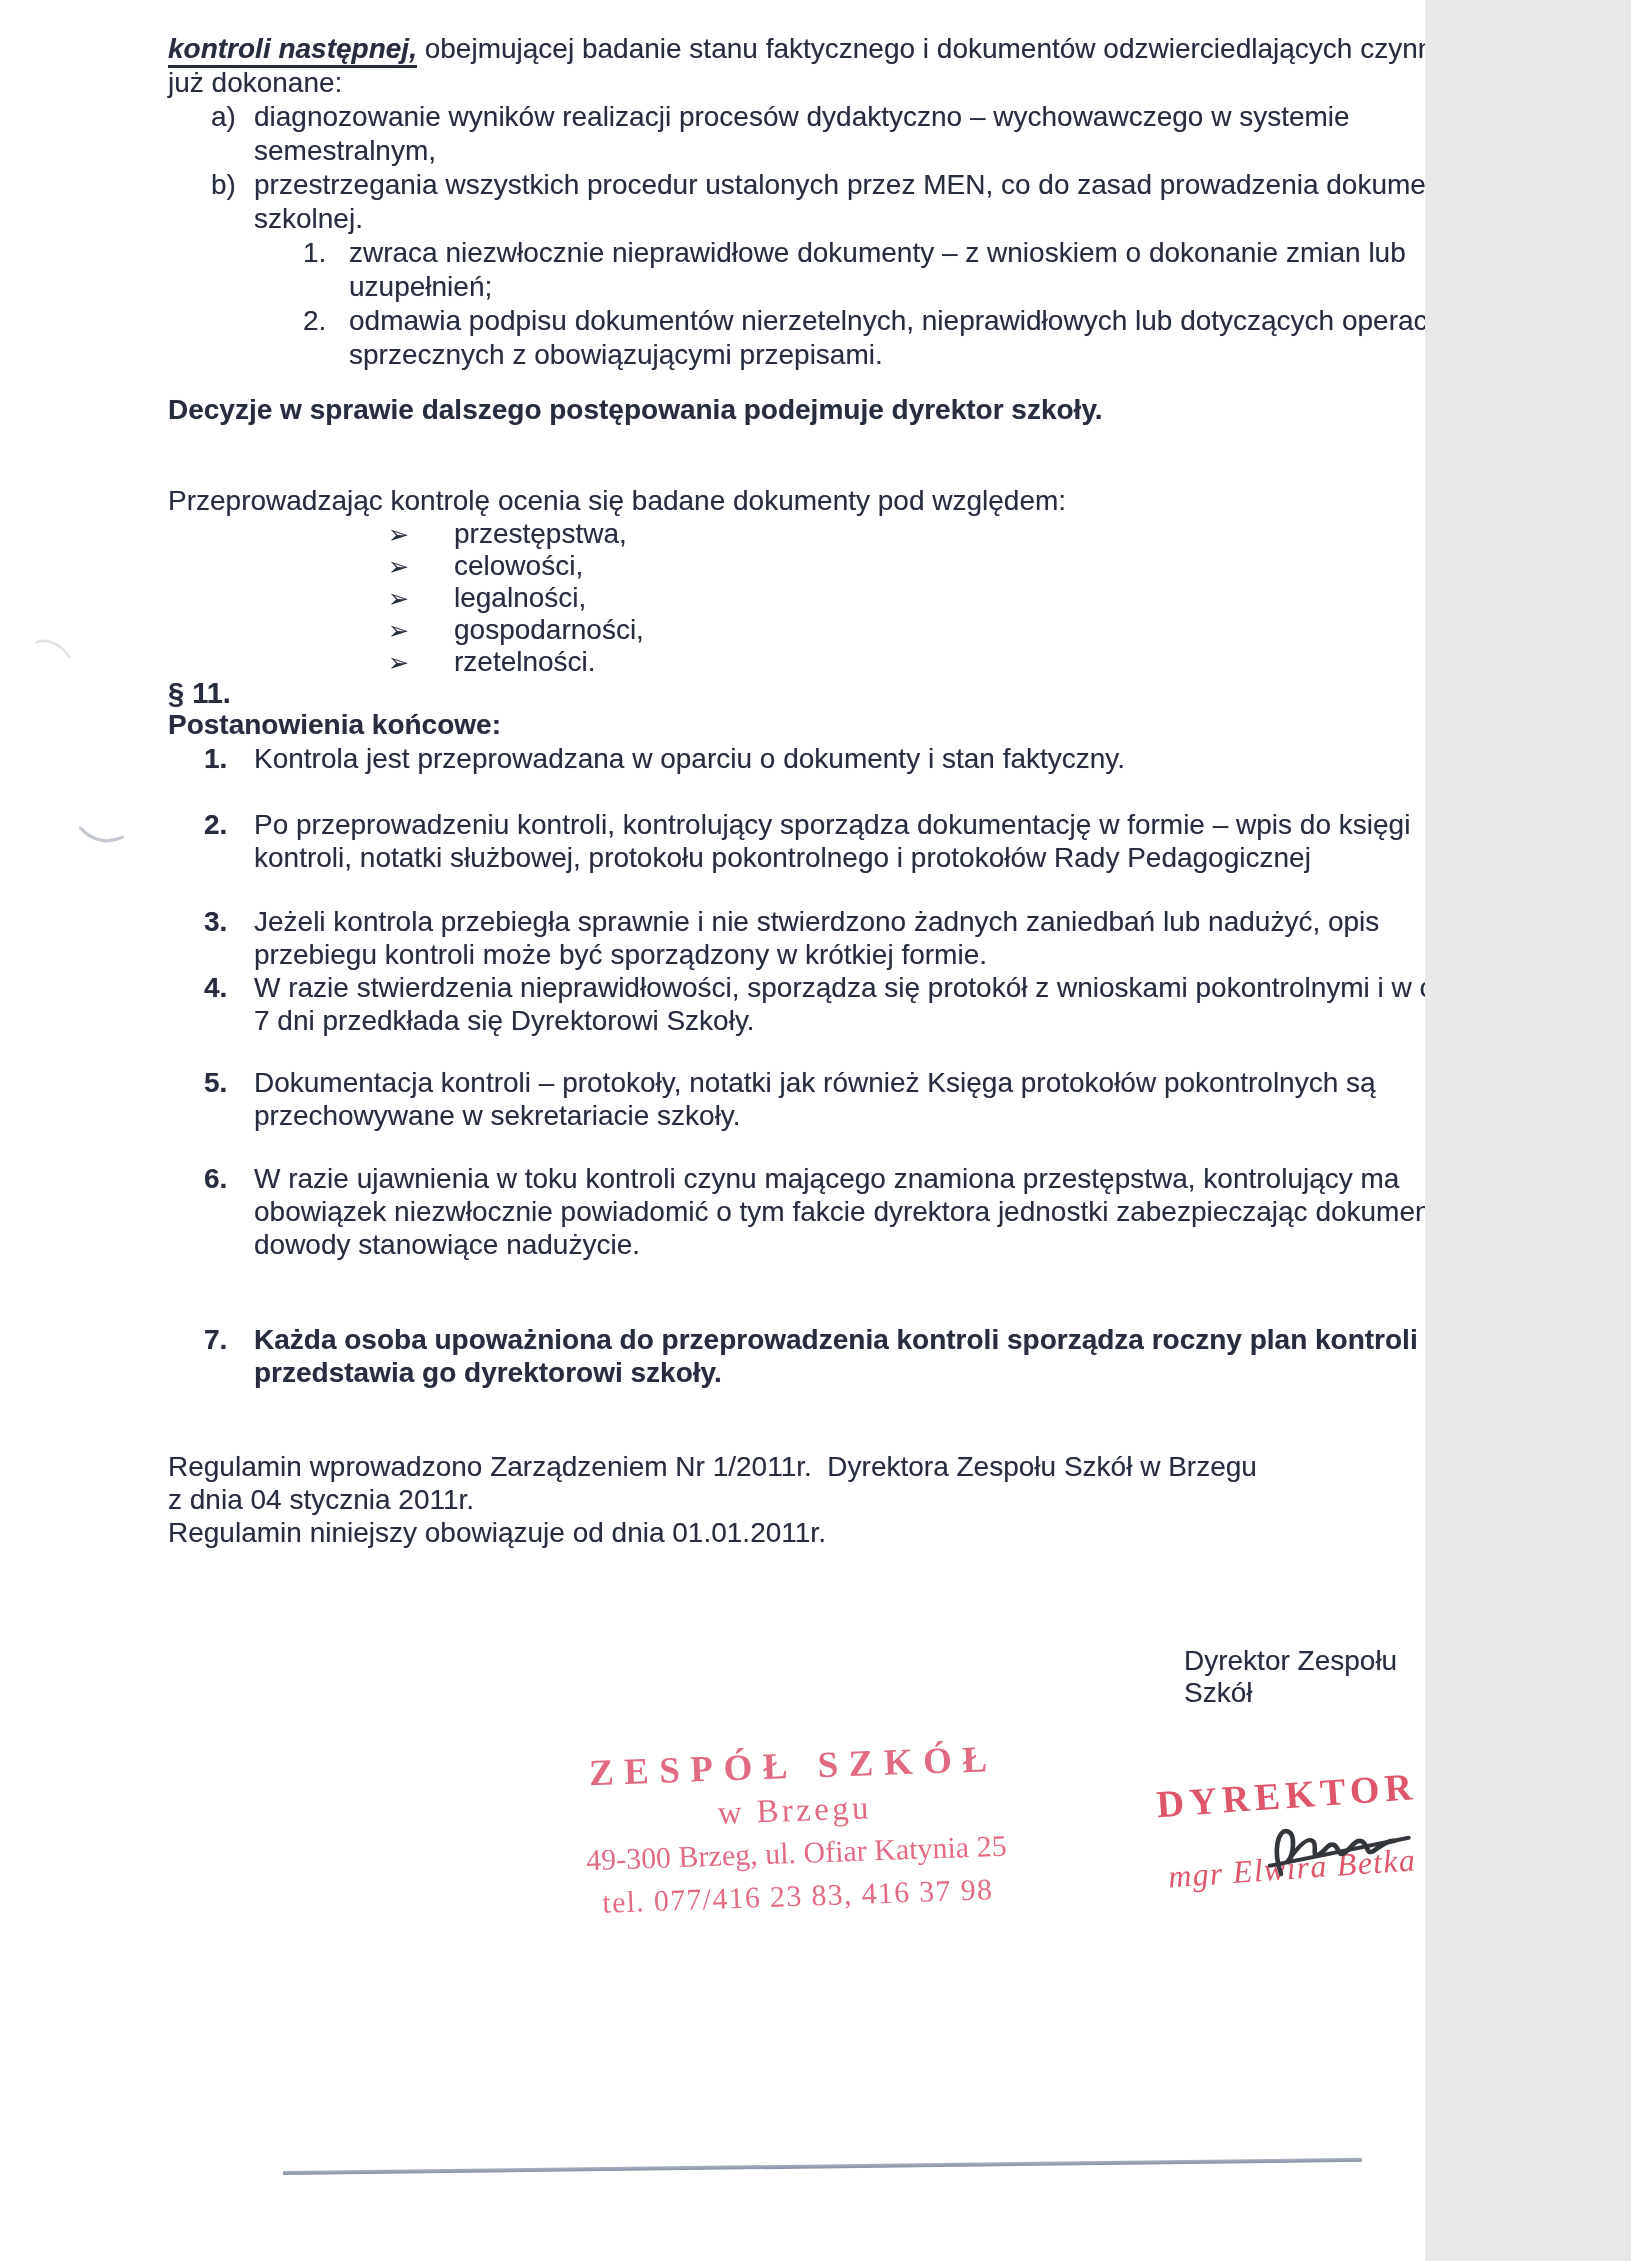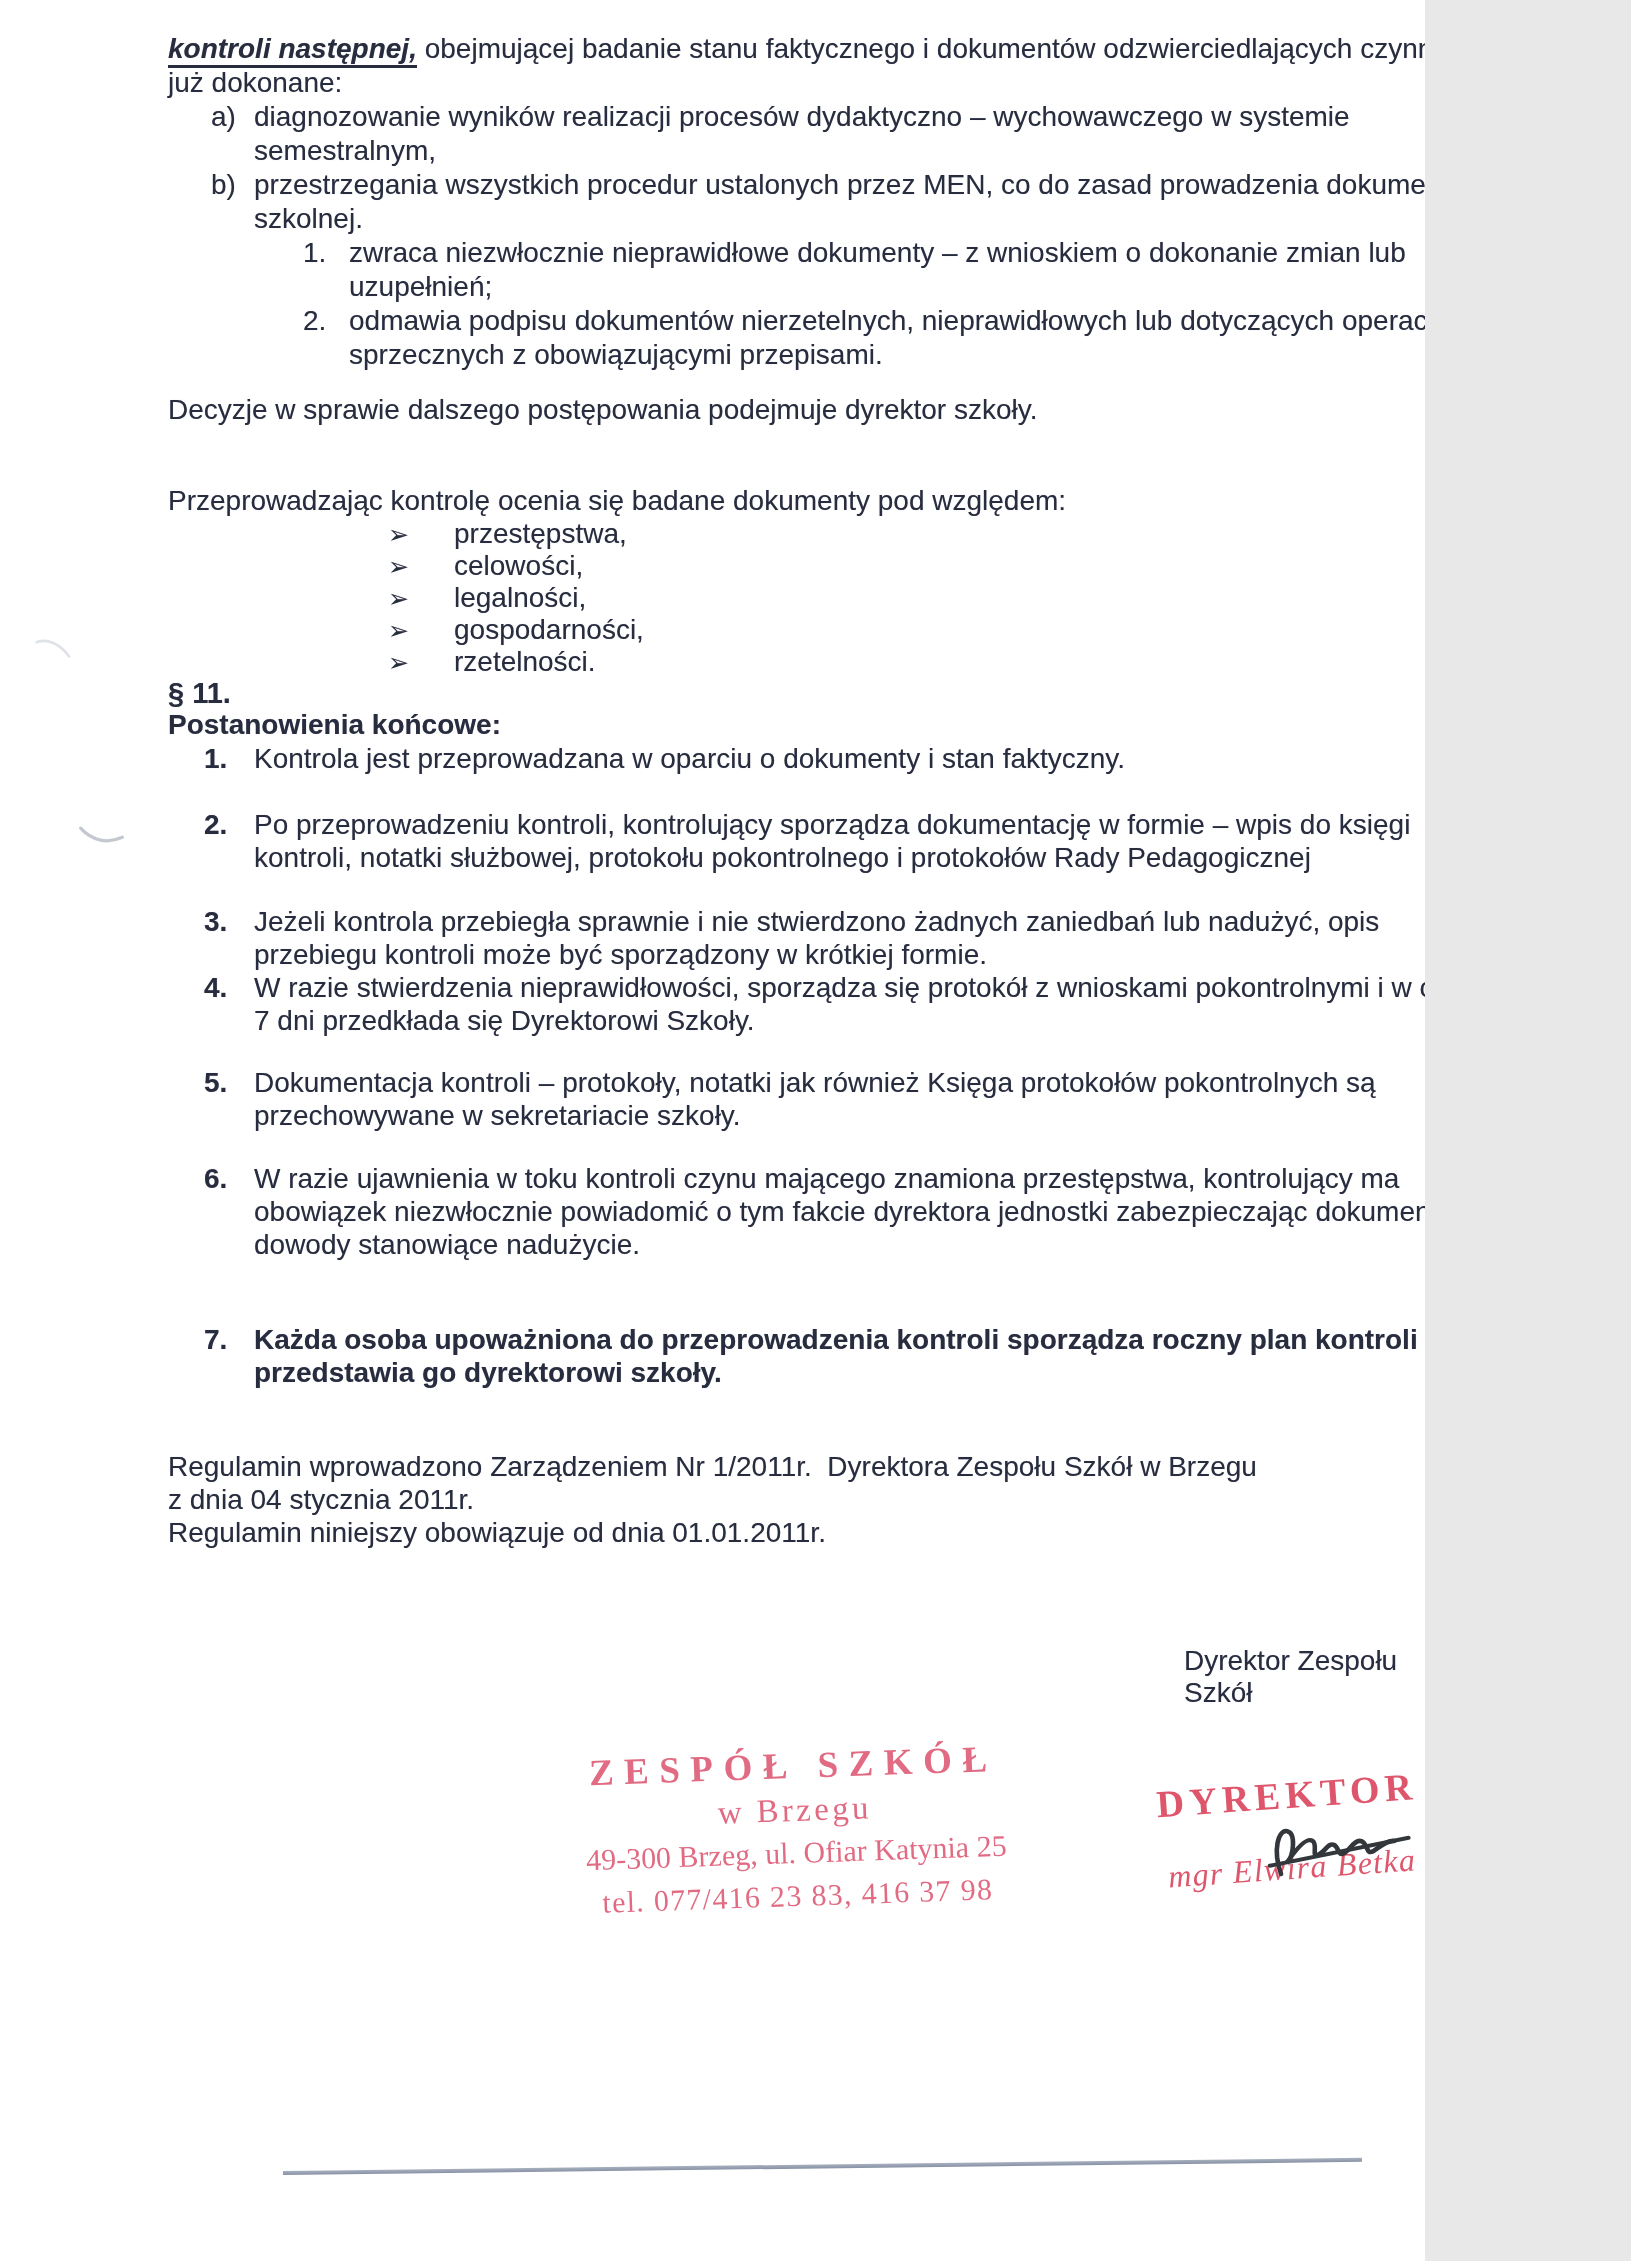--- a/index.html
+++ b/index.html
@@ -28,21 +28,21 @@
   .wr .num{left:135px;}
   .wr .txt{padding-left:181px;}
   .bl{line-height:32px;}
   .bl .num{left:220px;font-size:25px;}
   .bl .txt{padding-left:286px;}
   .fin{line-height:33px;}
   .fin .num{left:36px;font-weight:bold;}
   .fin .txt{padding-left:86px;}
   .fin.bold .txt{font-weight:bold;}
   .mt-wrazie{margin-top:23px;}
-  .mt-decyzje{margin-top:21px;}
+  .mt-decyzje{margin-top:21px;font-weight:bold;}
   .sec-head{margin-top:27px;text-align:right;font-weight:bold;font-size:29px;line-height:30px;}
   .sec-head2{text-align:left;font-weight:bold;font-size:29px;line-height:30px;}
   .subhead{font-weight:bold;line-height:34px;}
   .mt-item2{margin-top:33px;}
   .mt-item3{margin-top:31px;}
   .mt-item5{margin-top:29px;}
   .mt-item6{margin-top:30px;}
   .mt-item7{margin-top:62px;}
   .footer-block{margin-top:61px;line-height:33px;}
   .sig-title{

